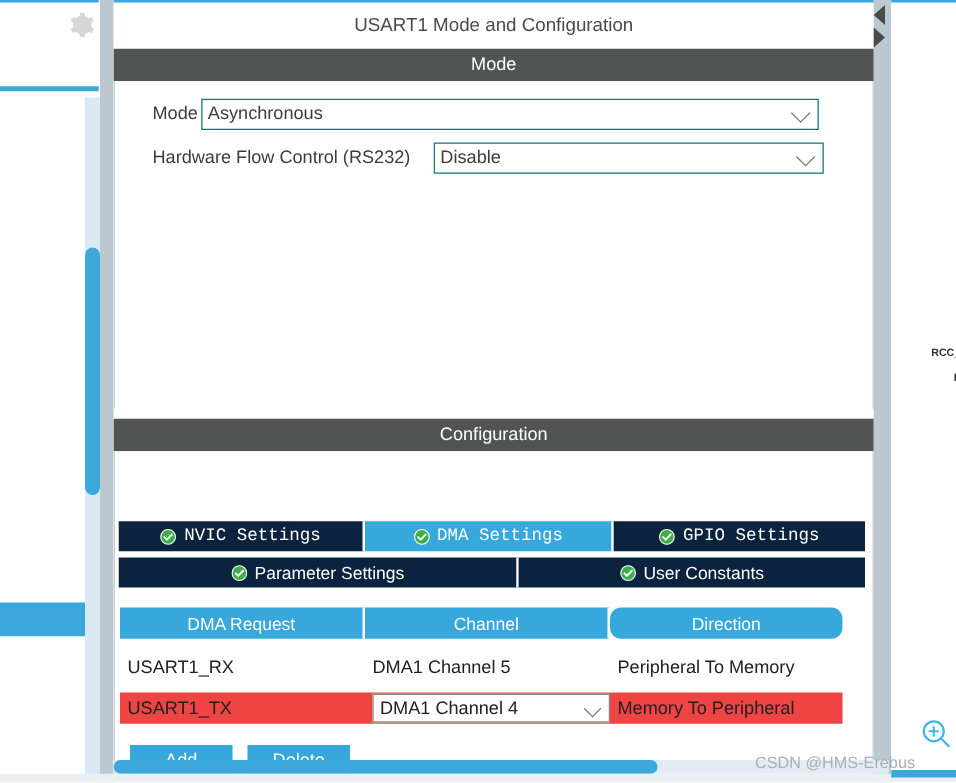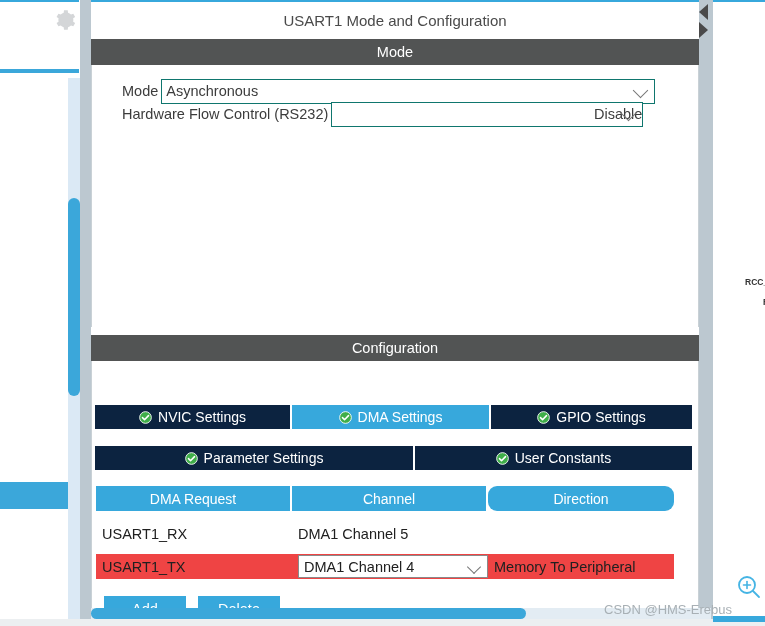--- a/index.html
+++ b/index.html
@@ -105,39 +105,39 @@
   }
 
   .form-row {
     position: absolute;
     display: flex;
     align-items: center;
     height: 26px;
     left: 30px;
   }
   #row-mode { top: 13px; }
-  #row-hfc  { top: 36px; }
+  #row-hfc  { top: 48px; gap: 16px; }
   .form-label {
     font-size: 14.5px;
     color: #3c3c3c;
     white-space: nowrap;
     padding-right: 3px;
   }
   .combo {
     position: relative;
     height: 25px;
     background: #ffffff;
     border: 1px solid #0f766e;
     box-sizing: border-box;
     display: flex;
     align-items: center;
     padding-left: 4px;
   }
   #combo-mode { width: 494px; }
-  #combo-hfc  { width: 312px; justify-content: flex-end; }
+  #combo-hfc  { width: 312px; }
   .combo-text {
     font-size: 14.5px;
     color: #3c3c3c;
     white-space: nowrap;
   }
   .chev {
     position: absolute;
     right: 8px; top: 50%;
     width: 10px; height: 10px;
     margin-top: -6px;
@@ -167,21 +167,21 @@
     text-align: center;
     line-height: 33px;
     font-family: "Liberation Sans", sans-serif;
   }
 
   .tab-row {
     position: absolute;
     left: 3px;
     display: flex;
   }
-  #tab-row-1 { top: 44px; width: 597px; }
+  #tab-row-1 { top: 56px; width: 597px; font-family: Liberation Mono, monospace; }
   #tab-row-2 { top: 85px; width: 597px; }
   .tab {
     height: 24px;
     background: #0c2340;
     color: #ffffff;
     font-size: 14px;
     display: flex;
     align-items: center;
     justify-content: center;
     gap: 6px;
@@ -462,20 +462,21 @@
           <div class="col-req">DMA Request</div>
           <div class="col-chan">Channel</div>
           <div class="col-dir">Direction</div>
         </div>
 
         <div class="row-gap"></div>
 
         <div class="dma-row">
           <div class="cell req">USART1_RX</div>
           <div class="cell chan">DMA1 Channel 5</div>
+          <div class="cell dir">Peripheral To Memory</div>
         </div>
 
         <div class="dma-row selected">
           <div class="cell req">USART1_TX</div>
           <div class="cell chan">
             <div class="cell-combo">
               <span>DMA1 Channel 4</span>
               <span class="chev"></span>
             </div>
           </div>

